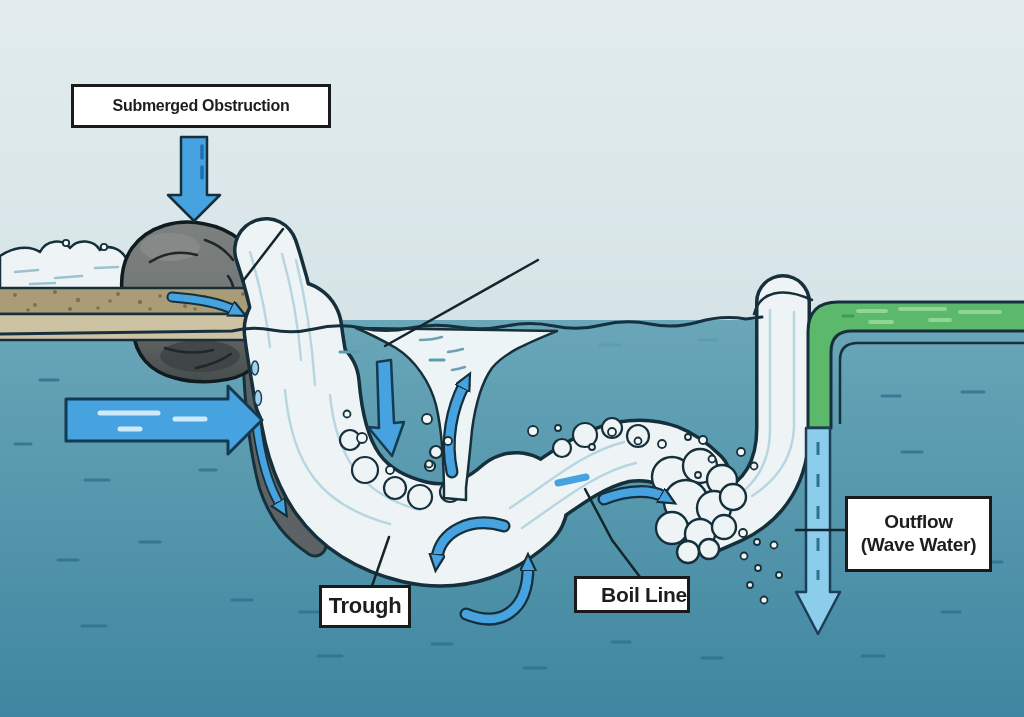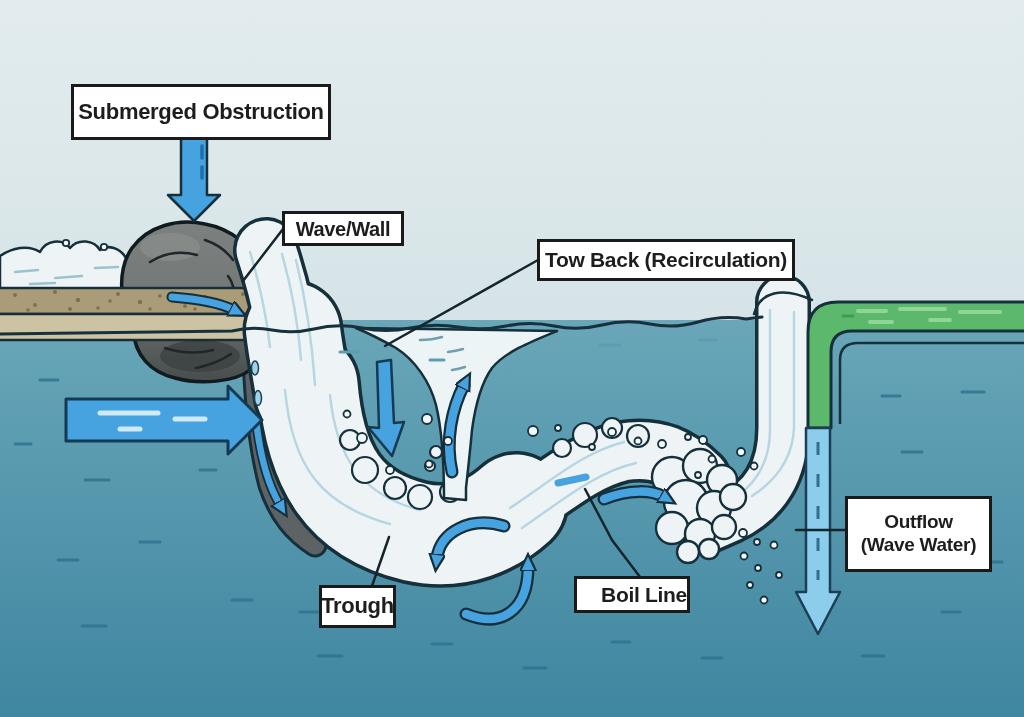--- a/index.html
+++ b/index.html
@@ -9,25 +9,25 @@
     font-family:"Liberation Sans",sans-serif;
   }
   #stage{position:absolute;left:0;top:0;width:1024px;height:717px;}
   svg{position:absolute;left:0;top:0;}
   .label{
     position:absolute;display:flex;flex-direction:column;align-items:center;justify-content:center;
     background:#ffffff;border:3px solid #1a1a1a;box-sizing:border-box;
     font-weight:bold;color:#1d1d1d;letter-spacing:-0.3px;line-height:1.2;text-align:center;
     font-family:"Liberation Sans",sans-serif;white-space:nowrap;
   }
-  .lbl-submerged{left:71px;top:84px;width:260px;height:56px;font-size:22px;}
+  .lbl-submerged{left:71px;top:84px;width:260px;height:44px;font-size:16px;}
   .lbl-wavewall{left:282px;top:211px;width:122px;height:35px;font-size:20px;}
   .lbl-towback{left:537px;top:239px;width:258px;height:42px;font-size:21px;}
   .lbl-outflow{left:845px;top:496px;width:147px;height:76px;font-size:19px;}
-  .lbl-trough{left:319px;top:585px;width:77px;height:43px;font-size:22px;}
+  .lbl-trough{left:319px;top:585px;width:92px;height:43px;font-size:22px;}
   .lbl-boil{left:574px;top:576px;width:116px;height:37px;font-size:21px;padding-left:24px;}
 </style>
 </head>
 <body>
 
 <div id="stage">
 <svg width="1024" height="717" viewBox="0 0 1024 717">
   <defs>
     <linearGradient id="skyGrad" x1="0" y1="0" x2="0" y2="1">
       <stop offset="0" stop-color="#e2ecee"></stop>
@@ -314,26 +314,20 @@
     <polyline points="538,260 385,346"></polyline>
     <polyline points="372,586 389,537"></polyline>
     <polyline points="640,577 612,540 585,489"></polyline>
     <polyline points="845,530 796,530"></polyline>
   </g>
 </svg>
 
 <div class="label lbl-submerged">
   <span>Submerged Obstruction</span>
 </div>
-<div class="label lbl-wavewall">
-  <span>Wave/Wall</span>
-</div>
-<div class="label lbl-towback">
-  <span>Tow Back (Recirculation)</span>
-</div>
 <div class="label lbl-outflow">
   <span>Outflow</span>
   <span>(Wave Water)</span>
 </div>
 <div class="label lbl-trough">
   <span>Trough</span>
 </div>
 <div class="label lbl-boil">
   <span>Boil Line</span>
 </div>

